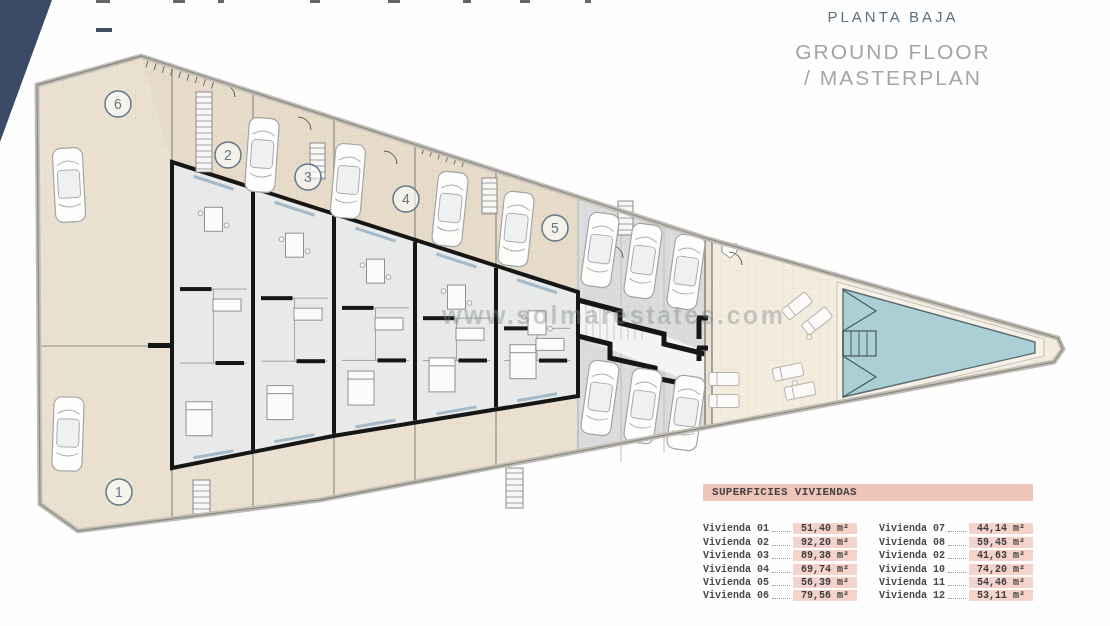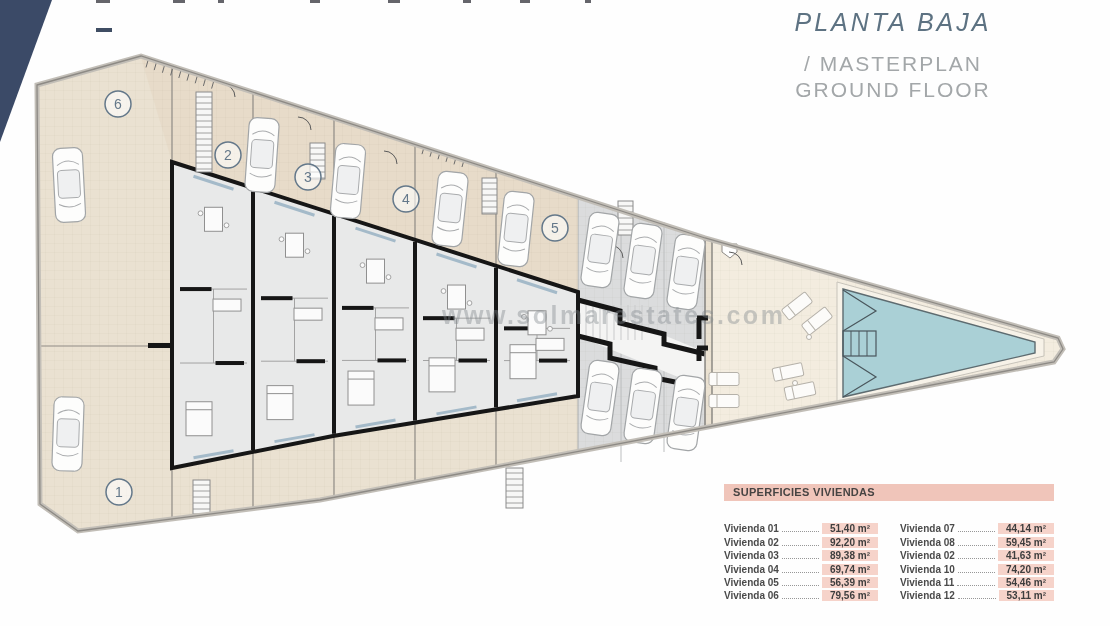--- a/index.html
+++ b/index.html
@@ -9,25 +9,25 @@
   .corner-tri{position:absolute;left:0;top:0;width:60px;height:150px;
     background:#3b4a67;clip-path:polygon(0 0,52px 0,0 142px);}
   
   .crop-mark{position:absolute;top:0;height:3px;background:#32323a;opacity:.75;}
   .title-dash{position:absolute;left:96px;top:28px;width:16px;height:4px;background:#3f4d63;}
   
   .watermark{position:absolute;left:414px;top:301px;font-size:25px;font-weight:700;
     letter-spacing:2.5px;color:#80878c;opacity:.40;white-space:nowrap;margin-left:28px;}
   
   .title-block{position:absolute;right:52px;top:8px;width:330px;text-align:center;}
-  .title-main{font-size:25px;letter-spacing:3px;color:#5d7282;font-weight:400;font-style:italic;}
+  .title-main{font-size:15px;letter-spacing:3px;color:#5d7282;font-weight:400;}
   .title-sub{font-size:21px;letter-spacing:2px;color:#a3a7a9;font-weight:400;line-height:26px;}
   .title-gap{height:14px;}
   
-  .areas-table{position:absolute;left:724px;top:484px;width:330px;}
+  .areas-table{position:absolute;left:703px;top:484px;width:330px;font-family:Liberation Mono, monospace;}
   .table-header{background:#f0c5ba;color:#474443;font-weight:700;font-size:11px;
     letter-spacing:.3px;padding:2px 9px;height:13px;line-height:13px;}
   .table-cols{display:flex;gap:22px;margin-top:20px;}
   .tcol{width:158px;}
   .arow{display:flex;align-items:flex-end;height:13.4px;font-size:10px;color:#4a4a4a;}
   .alabel{font-weight:700;white-space:nowrap;}
   .aleader{flex:1;border-bottom:1px dotted #979797;margin:0 3px 2px 3px;height:8px;min-width:8px;}
   .avalue{font-weight:700;color:#3e3e3e;background:#f6d3ca;padding:0 8px;white-space:nowrap;}
   svg{position:absolute;left:0;top:0;}
   text.unitnum{font-family:"Liberation Sans",sans-serif;}
@@ -415,22 +415,22 @@
           <text x="118" y="109" text-anchor="middle" font-size="14" fill="#64788a" class="unitnum">6</text>
         </g>
       </g>
     </svg>
 
   <div class="watermark">www.solmarestates.com</div>
 
   <div class="title-block">
     <div class="title-main">PLANTA BAJA</div>
     <div class="title-gap"></div>
+    <div class="title-sub">GROUND FLOOR</div>
     <div class="title-sub">/ MASTERPLAN</div>
-    <div class="title-sub">GROUND FLOOR</div>
   </div>
 
   <div class="areas-table">
     <div class="table-header">SUPERFICIES VIVIENDAS</div>
     <div class="table-cols" id="table-cols">
         <div class="tcol">
           <div class="arow">
             <span class="alabel">Vivienda 01</span>
             <span class="aleader"></span>
             <span class="avalue">51,40 m²</span>

